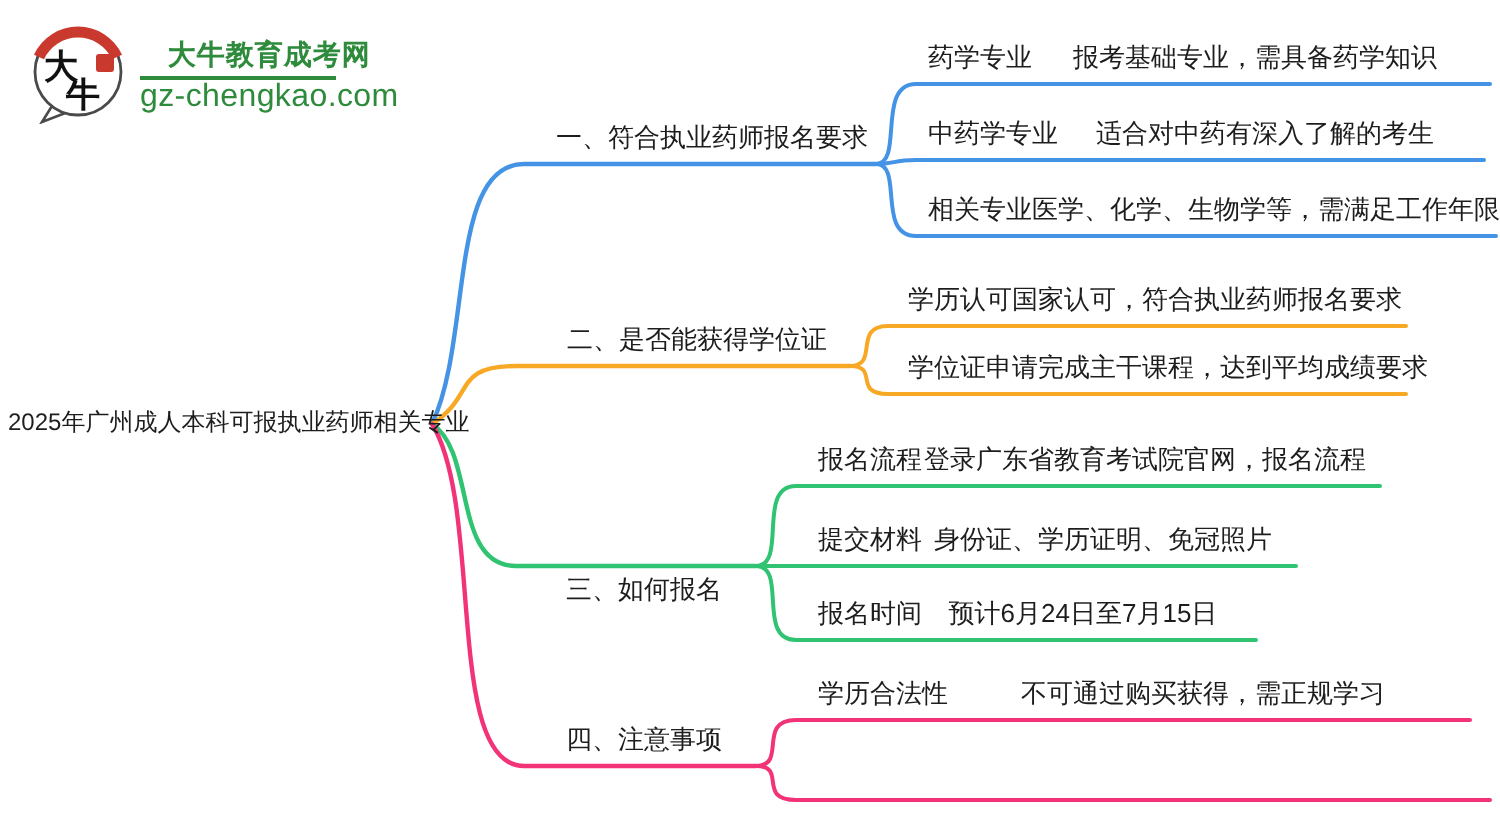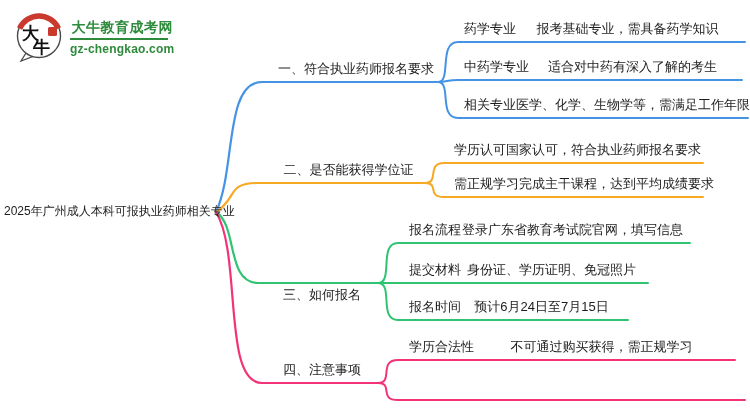--- a/index.html
+++ b/index.html
@@ -10,21 +10,21 @@
   .root{font-size:12px;line-height:25px;text-align:center;}
   .branch-label{font-size:13px;height:26px;line-height:26px;text-align:center;box-sizing:border-box;}
   .row{font-size:13px;height:26px;box-sizing:border-box;display:flex;align-items:flex-end;padding:0 6px 4px 16px;}
   .row .lbl{flex:none;}
   .row .dsc{flex:1;text-align:center;}
   
   .logo{position:absolute;left:14px;top:10px;display:flex;align-items:center;}
   .logo-text{margin-left:6px;}
   .site-name{font-size:14px;font-weight:700;letter-spacing:.5px;line-height:20px;}
   .logo-divider{height:2px;width:98px;margin:1px 0 2px 0;}
-  .site-url{font-size:12px;font-weight:700;letter-spacing:.2px;line-height:14px;}
+  .site-url{font-size:16px;font-weight:400;letter-spacing:.2px;line-height:14px;}
 </style>
 </head>
 <body>
 
 <div id="stage">
 
   <svg class="lines" width="750" height="410">
     <g fill="none" stroke-linecap="round">
 
       <path stroke-width="2.2" d="M216,212 C236,170 224,82 262,82 L438,82" stroke="#4593e5"></path>
@@ -81,27 +81,27 @@
   <div class="node row" style="left:448px;top:92px;width:300px;">
     <span class="lbl">相关专业</span>
     <span class="dsc">医学、化学、生物学等，需满足工作年限</span>
   </div>
 
   <div class="node row" style="left:438px;top:137px;width:265px;">
     <span class="lbl">学历认可</span>
     <span class="dsc">国家认可，符合执业药师报名要求</span>
   </div>
   <div class="node row" style="left:438px;top:171px;width:265px;">
-    <span class="lbl">需正规学习</span>
+    <span class="lbl">学位证申请</span>
     <span class="dsc">完成主干课程，达到平均成绩要求</span>
   </div>
 
   <div class="node row" style="left:393px;top:217px;width:297px;">
     <span class="lbl">报名流程</span>
-    <span class="dsc">登录广东省教育考试院官网，填写信息</span>
+    <span class="dsc">登录广东省教育考试院官网，报名流程</span>
   </div>
   <div class="node row" style="left:393px;top:257px;width:255px;">
     <span class="lbl">提交材料</span>
     <span class="dsc">身份证、学历证明、免冠照片</span>
   </div>
   <div class="node row" style="left:393px;top:294px;width:235px;">
     <span class="lbl">报名时间</span>
     <span class="dsc">预计6月24日至7月15日</span>
   </div>
 

